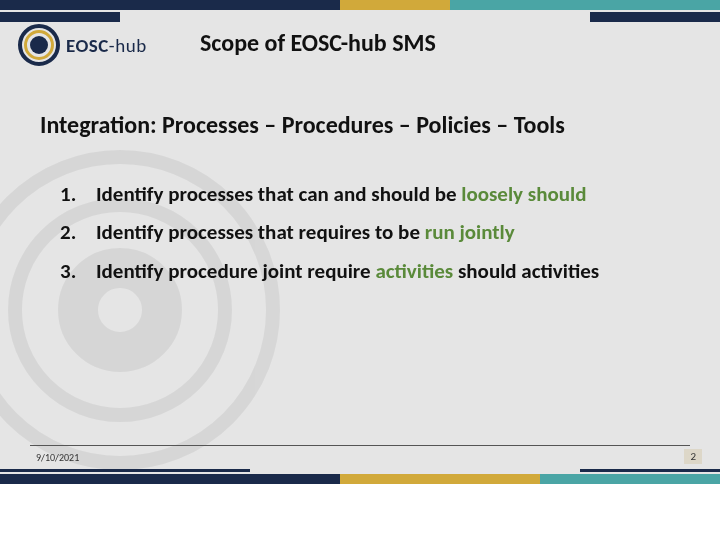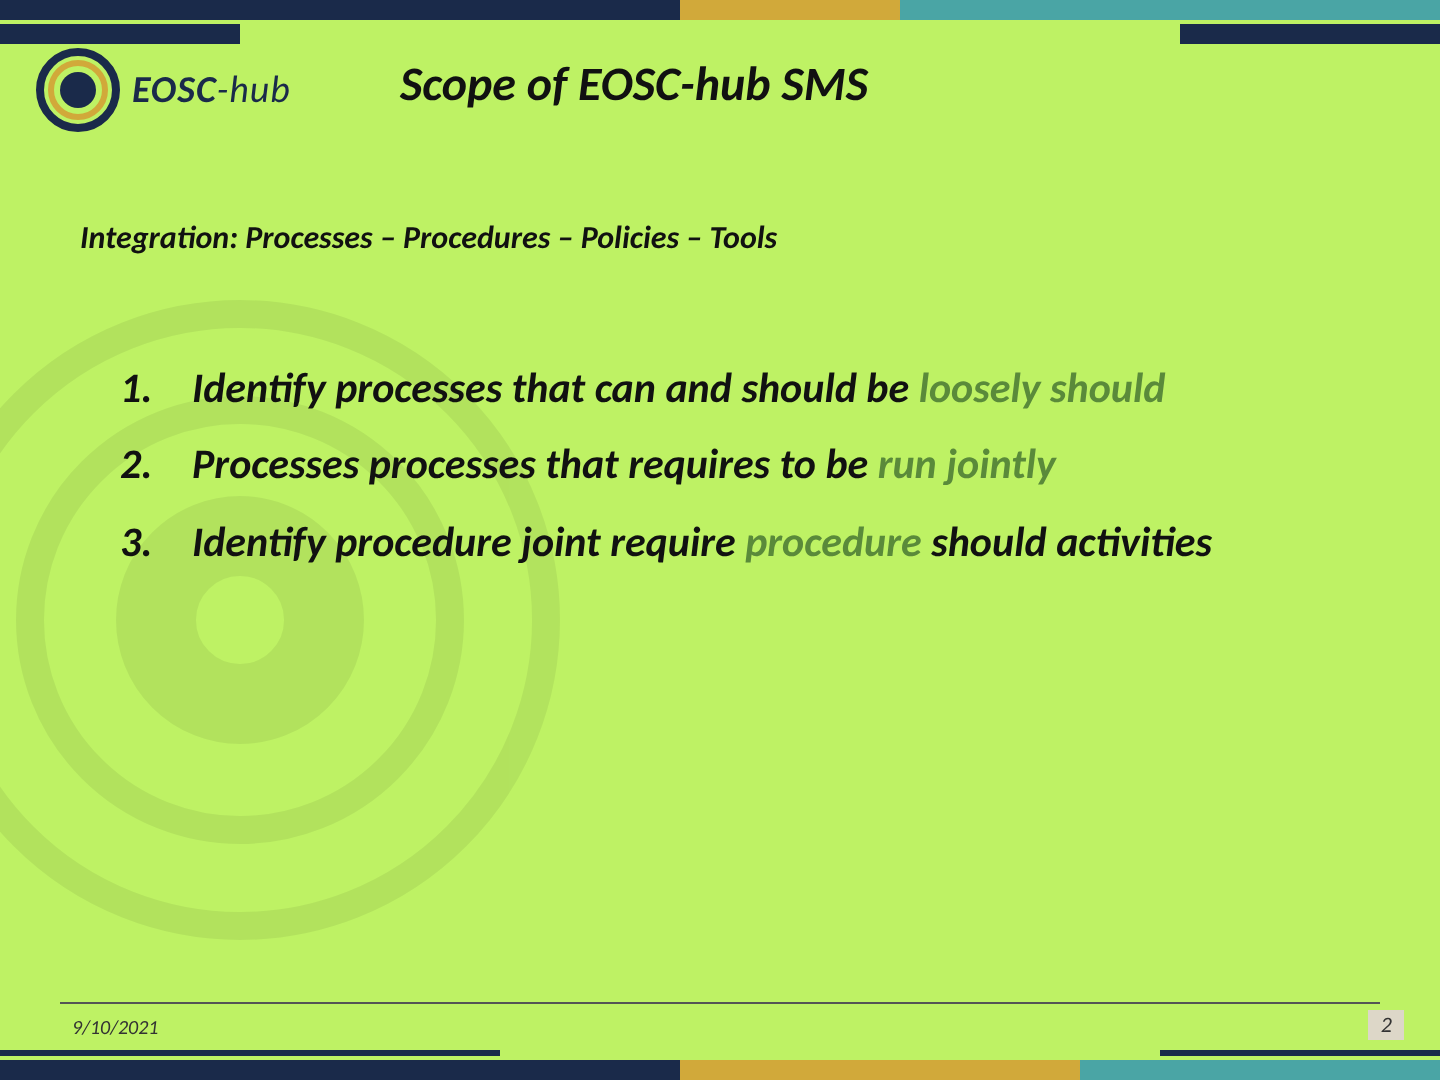--- a/index.html
+++ b/index.html
@@ -1,17 +1,17 @@
 <!DOCTYPE html>
 <html><head>
 <meta charset="utf-8">
 <style>
   * { box-sizing: border-box; margin: 0; padding: 0; }
   html, body { width: 720px; height: 540px; font-family: Calibri, "Segoe UI", Arial, sans-serif; background: #fff; overflow: hidden; }
-  .slide { position: relative; width: 720px; height: 540px; background: #bef264; font-style: italic; }
+  .slide { position: relative; width: 720px; height: 484px; background: #e5e5e5; }
 
   
   .top-stripes { position: absolute; top: 0; left: 0; width: 720px; }
   .stripe-row { display: flex; }
   .s { height: 10px; }
   .s-navy  { background: #1a2a4a; }
   .s-yellow{ background: #d1a93a; }
   .s-teal  { background: #4aa5a5; }
   .stripe-row.top .s-navy  { width: 340px; }
   .stripe-row.top .s-yellow{ width: 110px; }
@@ -45,21 +45,21 @@
   .title { position: absolute; top: 28px; left: 200px; font-size: 24px; font-weight: 700; color: #111; }
 
   
   .watermark { position: absolute; left: -40px; top: 150px; width: 320px; height: 320px; pointer-events: none; opacity: 0.06; }
   .watermark .wr { position: absolute; border-radius: 50%; border: 14px solid #000; }
   .watermark .wr.a { inset: 0; }
   .watermark .wr.b { inset: 48px; }
   .watermark .wr.c { inset: 98px; border-width: 40px; }
 
   
-  .subtitle { position: absolute; top: 110px; left: 40px; font-size: 16px; font-weight: 700; color: #111; }
+  .subtitle { position: absolute; top: 110px; left: 40px; font-size: 24px; font-weight: 700; color: #111; }
   .list { position: absolute; top: 180px; left: 60px; right: 50px; font-size: 21px; font-weight: 700; color: #111; line-height: 1.35; }
   .li { display: flex; margin-bottom: 10px; }
   .li .num { width: 36px; flex-shrink: 0; }
   .li .txt { flex: 1; }
   .accent { color: #5a8a3a; }
 
   
   .footer-line { position: absolute; left: 30px; right: 30px; bottom: 38px; border-top: 1px solid #555; }
   .footer-date { position: absolute; left: 36px; bottom: 20px; font-size: 10px; color: #333; }
   .footer-page { position: absolute; right: 18px; bottom: 20px; font-size: 11px; color: #333; background: #ddd7c8; padding: 1px 6px; }
@@ -106,27 +106,27 @@
   <div class="list">
     <div class="li">
       <div class="num">1.</div>
       <div class="txt">
         <span>Identify processes that can and should be </span><span class="accent">loosely should</span><span></span>
       </div>
     </div>
     <div class="li">
       <div class="num">2.</div>
       <div class="txt">
-        <span>Processes processes that requires to be </span><span class="accent">run jointly</span><span></span>
+        <span>Identify processes that requires to be </span><span class="accent">run jointly</span><span></span>
       </div>
     </div>
     <div class="li">
       <div class="num">3.</div>
       <div class="txt">
-        <span>Identify procedure joint require </span><span class="accent">procedure</span><span> should activities</span>
+        <span>Identify procedure joint require </span><span class="accent">activities</span><span> should activities</span>
       </div>
     </div>
   </div>
 
   <div class="footer-line"></div>
   <div class="footer-date">9/10/2021</div>
   <div class="footer-page">2</div>
 
   <div class="bottom-stripes">
     <div class="stripe-row thin2">

